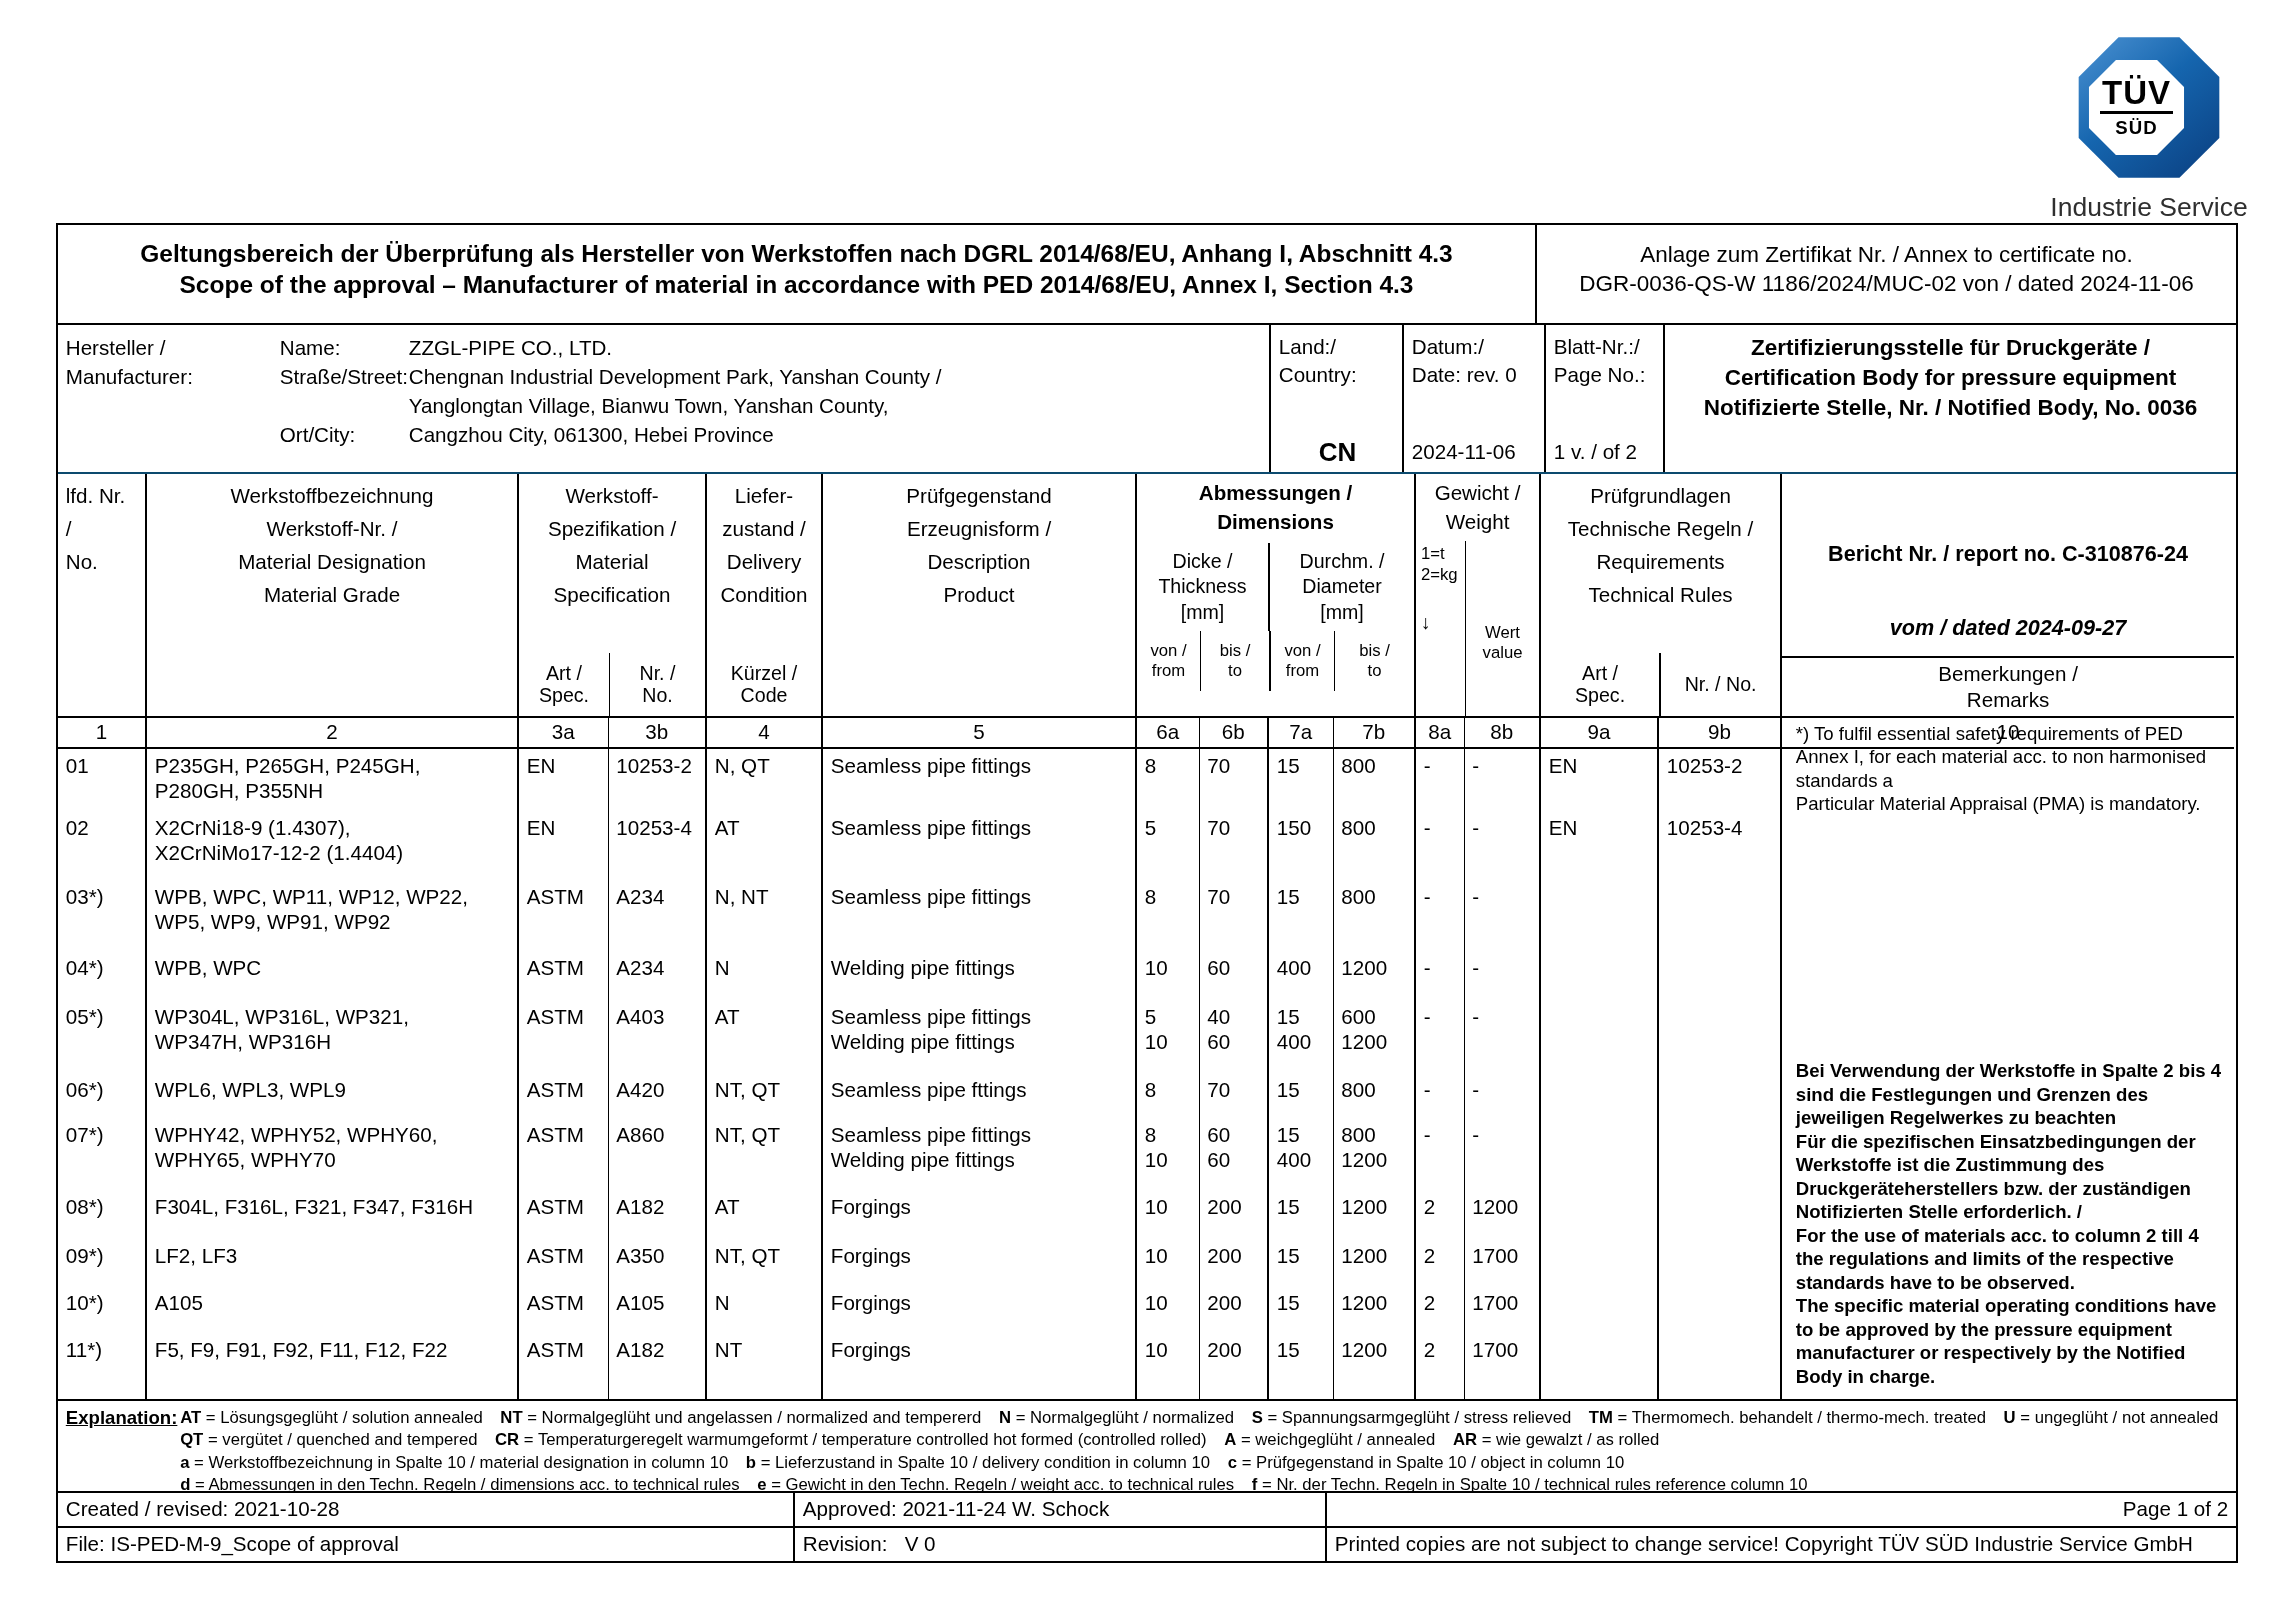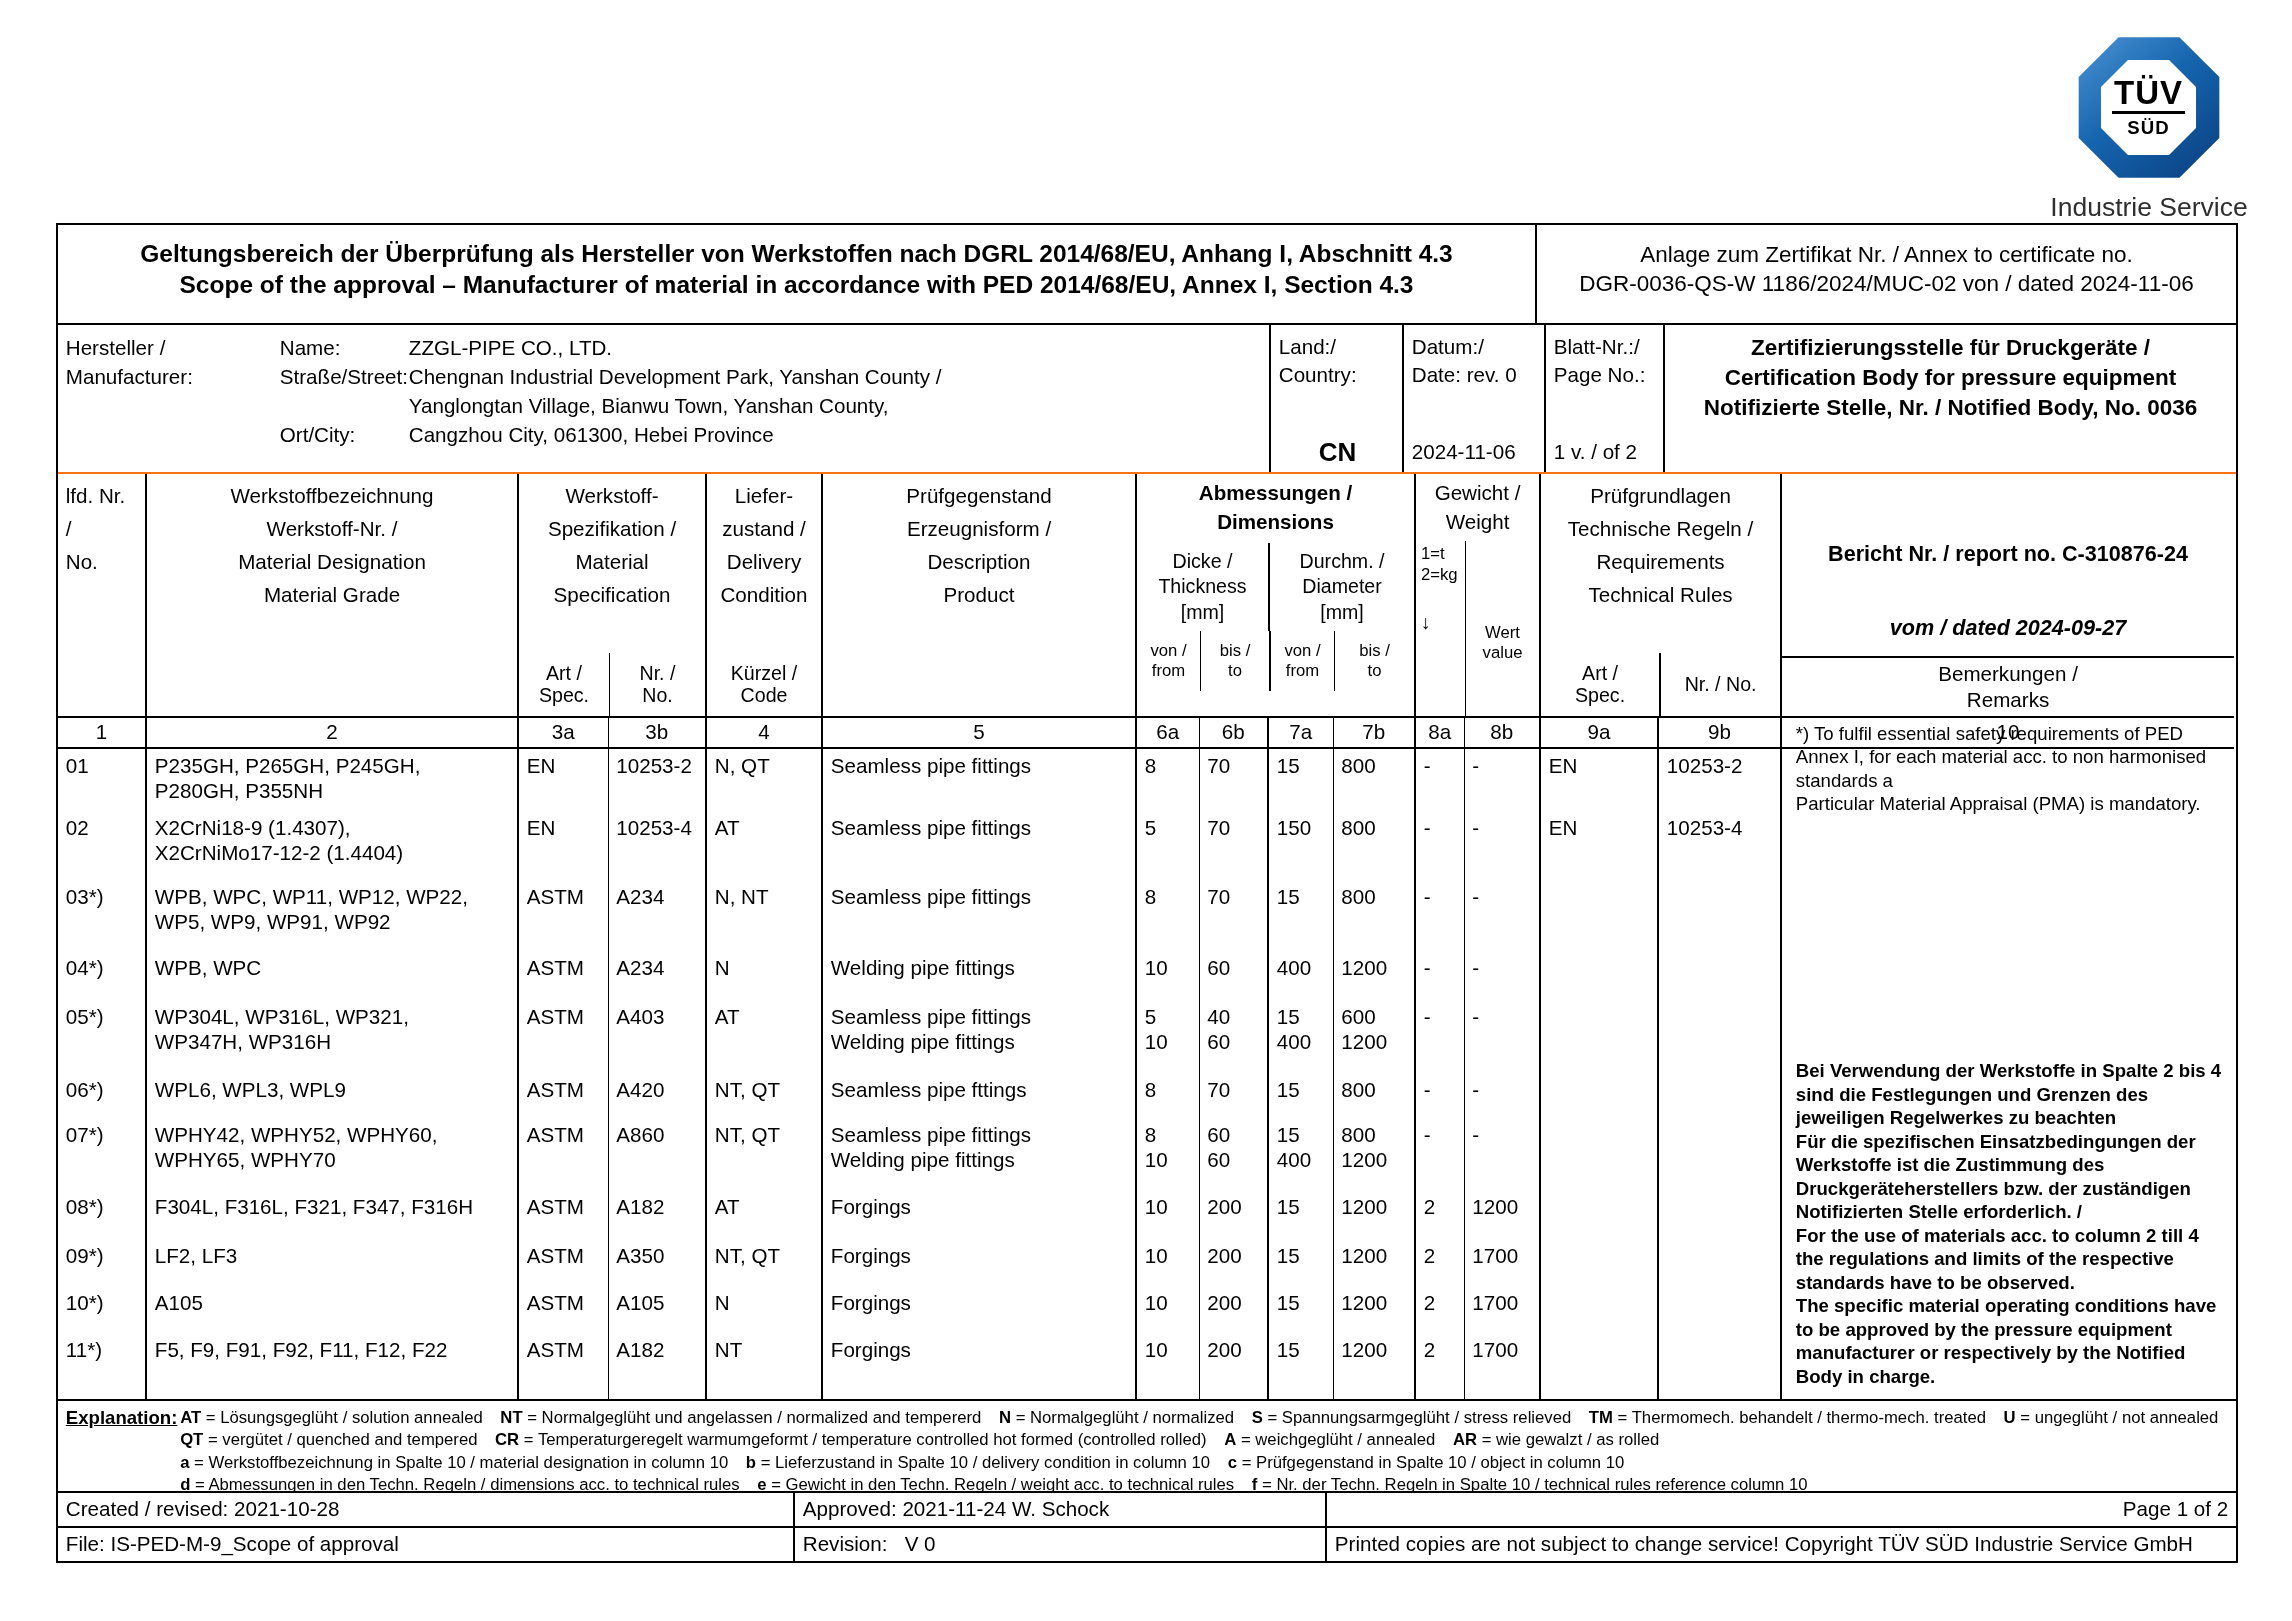--- a/index.html
+++ b/index.html
@@ -4,21 +4,21 @@
 <style>
   html,body{margin:0;padding:0;background:#fff;}
   .page{position:relative;width:2293px;height:1621px;background:#fff;color:#000;
         font-family:"Liberation Sans", sans-serif;overflow:hidden;}
   .pre{white-space:pre-line;}
   
   .logo-wrap{position:absolute;left:2041px;top:35px;width:216px;text-align:center;}
   .oct{position:relative;width:145px;height:145px;margin:0 auto;
        background:linear-gradient(140deg,#4e94d4 0%,#1565ae 45%,#0a3d7e 100%);
        clip-path:polygon(29% 1.5%,71% 1.5%,98.5% 29%,98.5% 71%,71% 98.5%,29% 98.5%,1.5% 71%,1.5% 29%);}
-  .oct-in{position:absolute;left:23px;top:23.5px;width:98px;height:98px;background:#fff;
+  .oct-in{position:absolute;left:11px;top:23.5px;width:98px;height:98px;background:#fff;
        clip-path:polygon(29% 1.5%,71% 1.5%,98.5% 29%,98.5% 71%,71% 98.5%,29% 98.5%,1.5% 71%,1.5% 29%);
        display:flex;flex-direction:column;align-items:center;justify-content:center;}
   .tuv{font-weight:bold;font-size:33px;line-height:33px;letter-spacing:1px;
        border-bottom:3.9px solid #000;padding:0 2px 2px 2px;}
   .sud{font-weight:bold;font-size:18.6px;line-height:21.6px;margin-top:2.9px;letter-spacing:1px;}
   .logo-cap{margin-top:11.8px;font-size:26.5px;color:#2f2f2f;}
   
   .doc{position:absolute;left:56px;top:223px;width:2182px;border:2.9px solid #000;box-sizing:border-box;background:#fff;}
   
   .sec-header{display:flex;height:98px;}
@@ -35,21 +35,21 @@
   .m-line{height:29px;}
   .m-cell{border-left:2px solid #000;box-sizing:border-box;padding:7.8px 5.9px 5.9px 7.8px;
           display:flex;flex-direction:column;justify-content:space-between;line-height:28px;}
   .m-country{width:133px;gap:48px;}
   .m-date{width:142px;}
   .m-page{width:119px;}
   .m-cert{width:573px;border-left:2px solid #000;box-sizing:border-box;text-align:center;
           font-weight:bold;font-size:22.5px;line-height:30px;padding-top:7.8px;}
   .m-val-c{text-align:center;font-weight:bold;font-size:26px;}
   
-  .sec-table{border-top:2px solid #f97316;position:relative;height:925px;box-sizing:content-box;}
+  .sec-table{border-top:2px solid #0c4a6e;position:relative;height:925px;box-sizing:content-box;}
   table.mt{border-collapse:collapse;table-layout:fixed;width:2176px;height:925px;}
   table.mt td{padding:0;vertical-align:top;box-sizing:border-box;}
   .bl1{border-left:1px solid #000;} .bl2{border-left:2px solid #000;} .bl3{border-left:2.9px solid #000;}
   .hcell{font-size:20.6px;text-align:center;}
   .hl{line-height:33px;white-space:pre-line;padding-top:4.9px;}
   .grp{display:flex;flex-direction:column;height:100%;}
   .grp-top{flex:1;}
   .grp-bot{height:63px;display:flex;}
   .sub{box-sizing:border-box;font-size:19.6px;line-height:22.5px;white-space:pre-line;
        display:flex;align-items:center;justify-content:center;text-align:center;}

